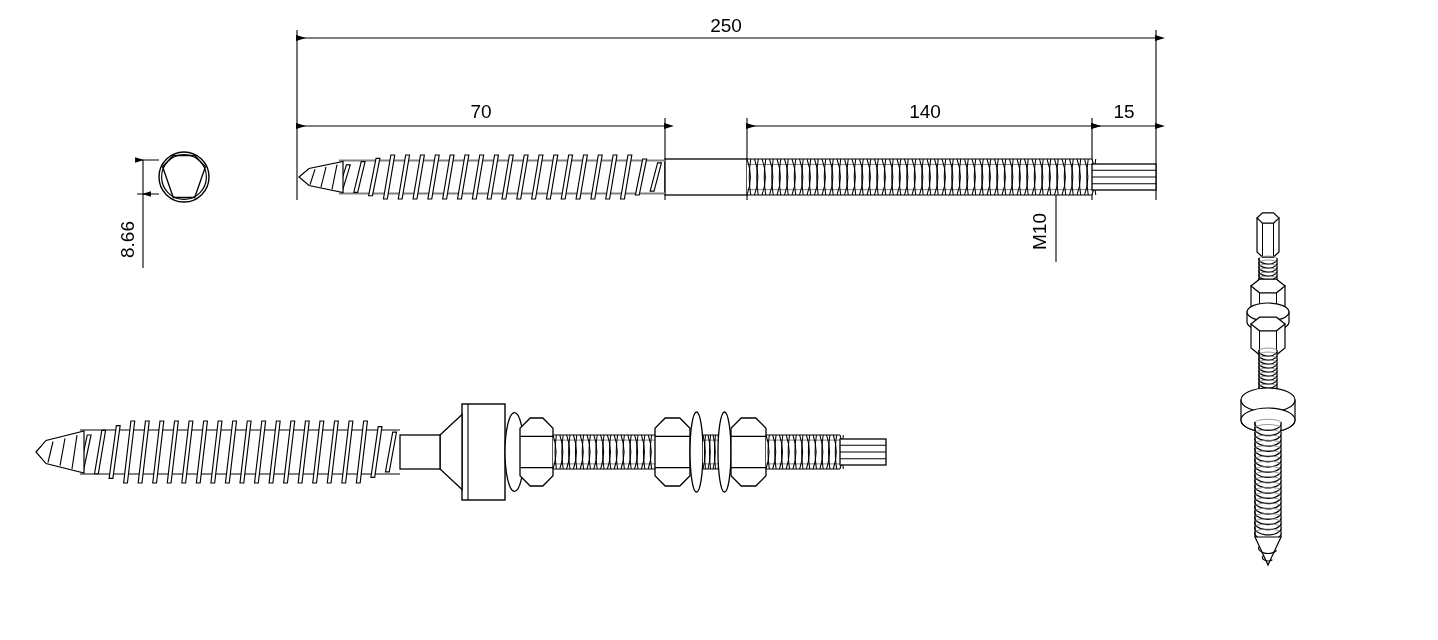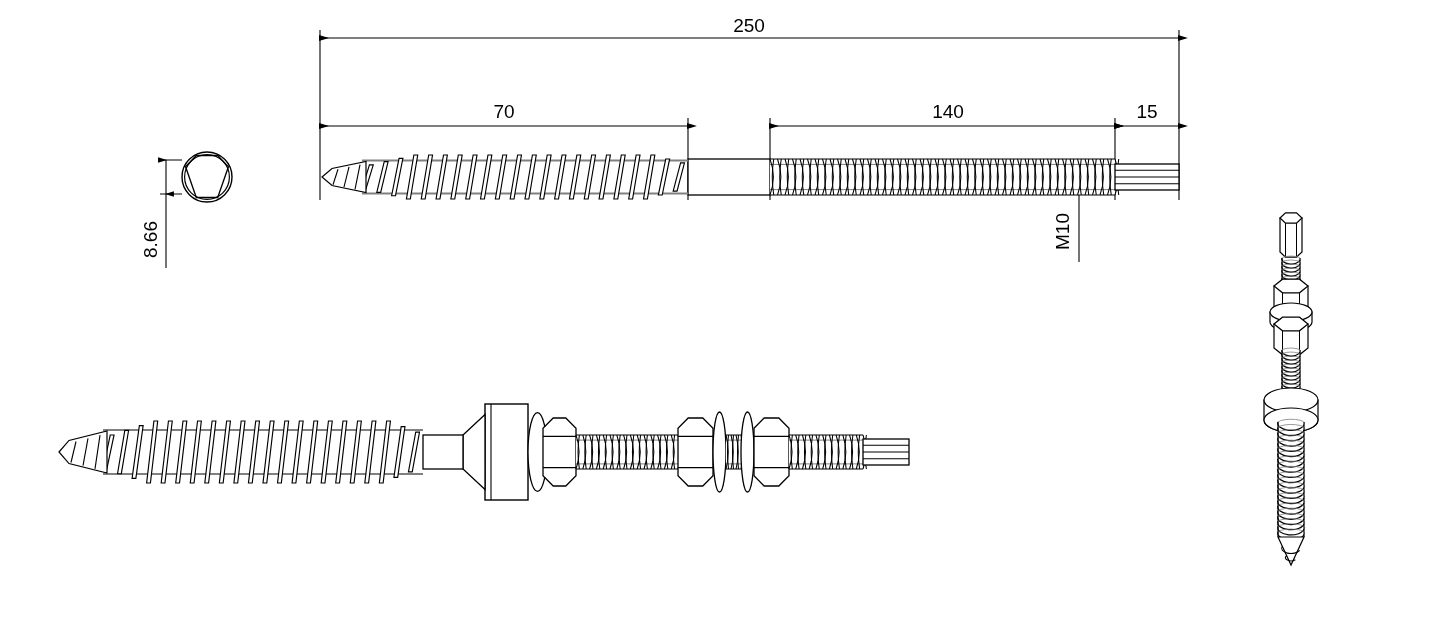--- a/index.html
+++ b/index.html
@@ -1,18 +1,18 @@
 <!DOCTYPE html>
 <html><head>
 <meta charset="utf-8">
 <style>
   html,body{margin:0;padding:0;background:#ffffff;}
   body{width:1438px;height:640px;overflow:hidden;
        font-family:"Liberation Sans","DejaVu Sans",sans-serif;}
-  #stage{position:relative;width:1140px;height:640px;background:#fff;margin-left:23px;}
+  #stage{position:relative;width:1140px;height:640px;background:#fff;}
   svg{display:block;}
   .dimtext{font-family:"Liberation Sans","DejaVu Sans",sans-serif;
            font-size:19px;fill:#000;}
 </style>
 </head>
 <body>
 
 <div id="stage">
 
   <svg id="sheet" width="1438" height="640" viewBox="0 0 1438 640">

